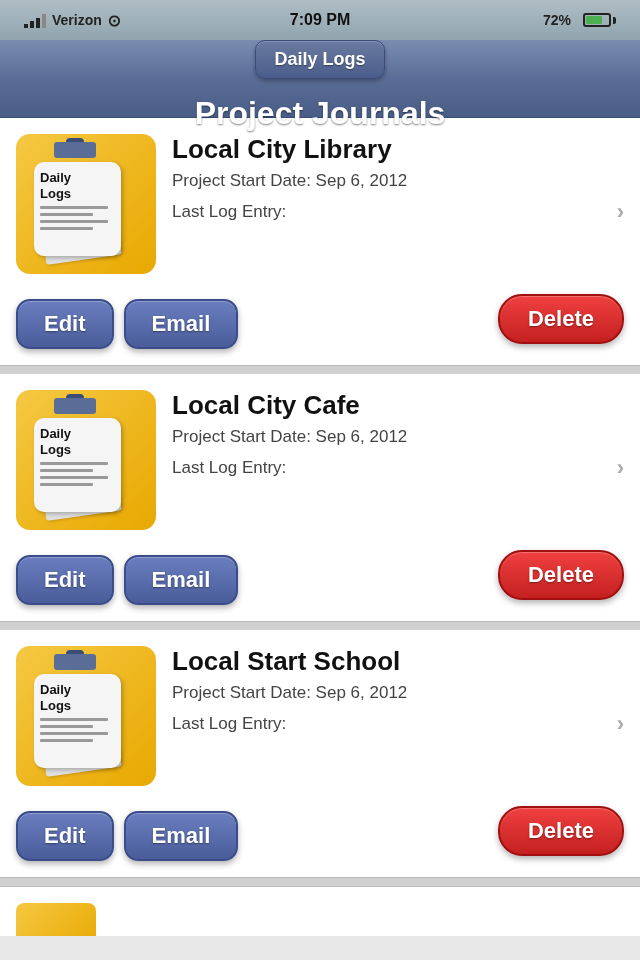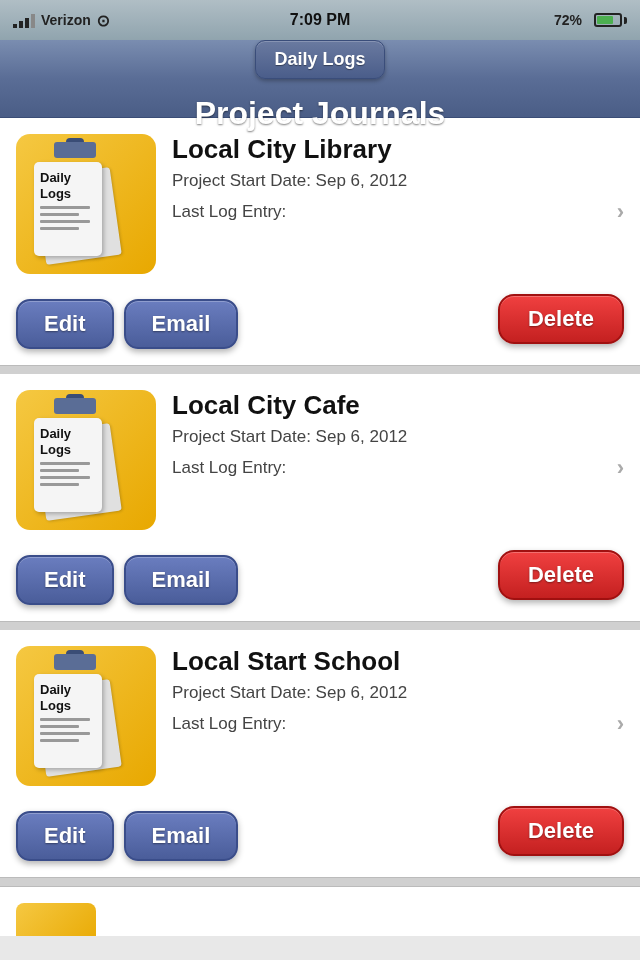--- a/index.html
+++ b/index.html
@@ -14,21 +14,21 @@
     }
 
     
     .status-bar {
       width: 640px;
       height: 40px;
       background: linear-gradient(to bottom, #b0bec5, #90a4ae);
       display: flex;
       align-items: center;
       justify-content: space-between;
-      padding: 0 13px;
+      padding: 0 24px;
       position: relative;
     }
     .status-left {
       display: flex;
       align-items: center;
       gap: 6px;
       font-size: 14px;
       font-weight: bold;
       color: #222;
     }
@@ -165,24 +165,24 @@
       height: 88px;
       background: #e0e0e0;
       border-radius: 3px;
       transform: rotate(-8deg);
       box-shadow: 1px 1px 3px rgba(0,0,0,0.2);
     }
     .icon-paper-main {
       position: absolute;
       bottom: 18px;
       left: 18px;
-      width: 68px;
+      width: 87px;
       height: 94px;
       background: #f5f5f5;
-      border-radius: 5px;
+      border-radius: 10px;
       box-shadow: 2px 2px 4px rgba(0,0,0,0.25);
       padding: 8px 6px 6px 6px;
     }
     .icon-paper-title {
       font-size: 13px;
       font-weight: 900;
       color: #111;
       line-height: 1.2;
       margin-bottom: 5px;
       text-align: left;
@@ -257,21 +257,21 @@
       font-weight: bold;
       padding: 10px 26px;
       cursor: pointer;
       text-shadow: 0 1px 2px rgba(0,0,0,0.4);
       box-shadow: 0 3px 6px rgba(0,0,0,0.3), inset 0 1px 0 rgba(255,255,255,0.25);
       margin-top: 11px;
     }
     .btn-delete {
       background: linear-gradient(to bottom, #f04040, #c42020);
       border: 2px solid #a01010;
-      border-radius: 16px;
+      border-radius: 24px;
       color: #fff;
       font-size: 22px;
       font-weight: bold;
       padding: 10px 28px;
       cursor: pointer;
       margin-left: auto;
       text-shadow: 0 1px 2px rgba(0,0,0,0.4);
       box-shadow: 0 3px 6px rgba(0,0,0,0.3), inset 0 1px 0 rgba(255,255,255,0.25);
     }
 

